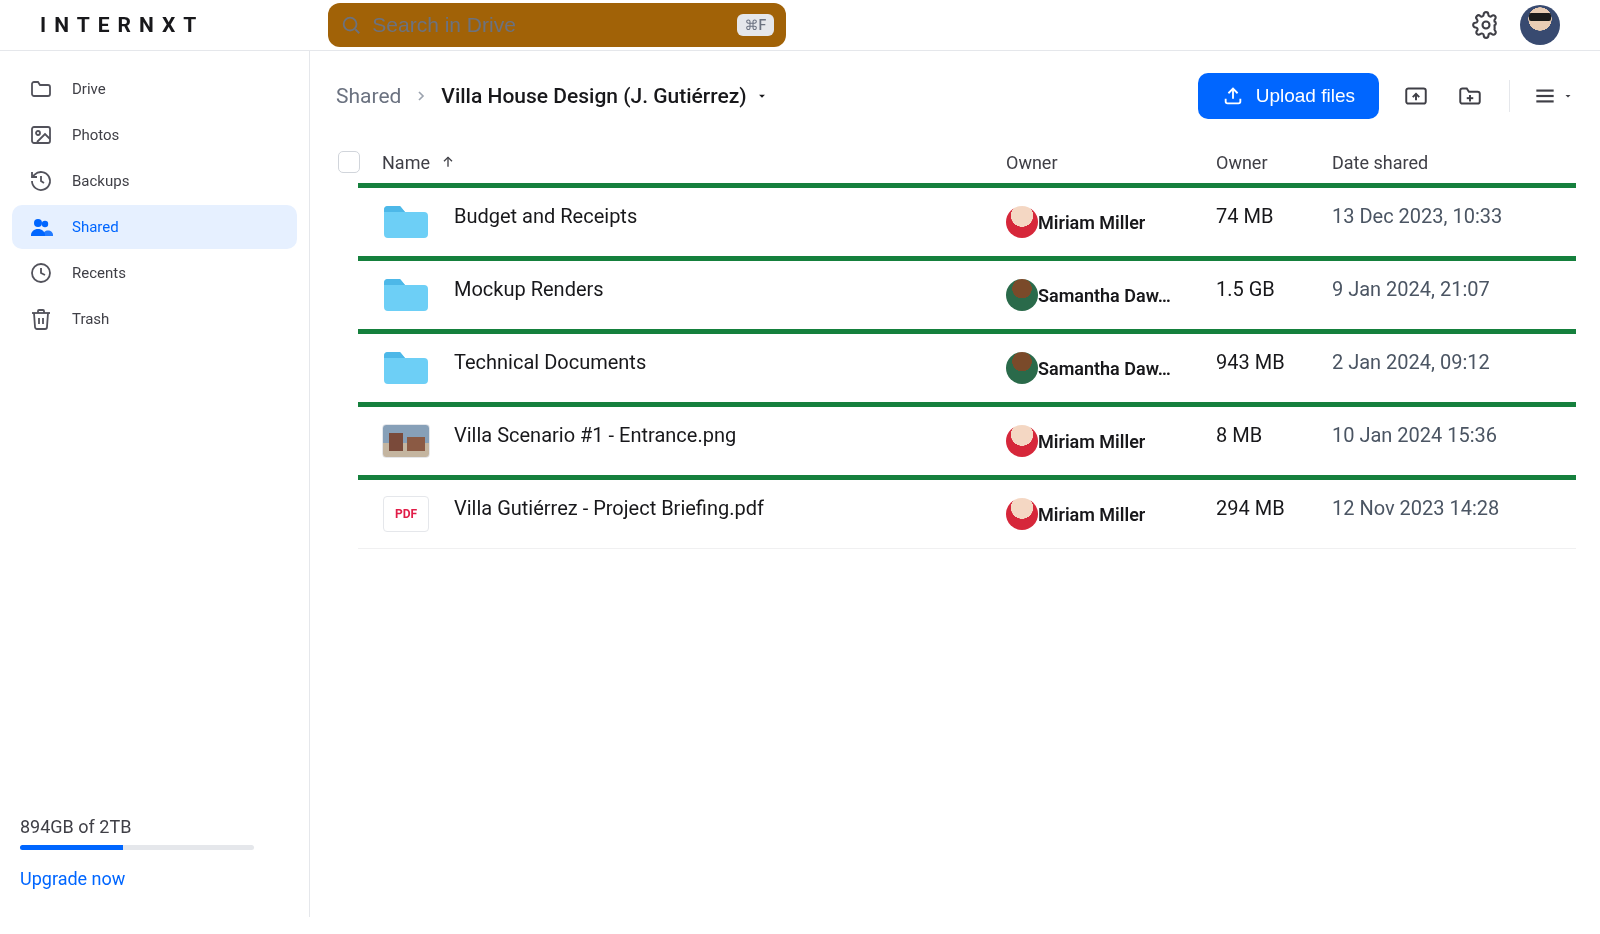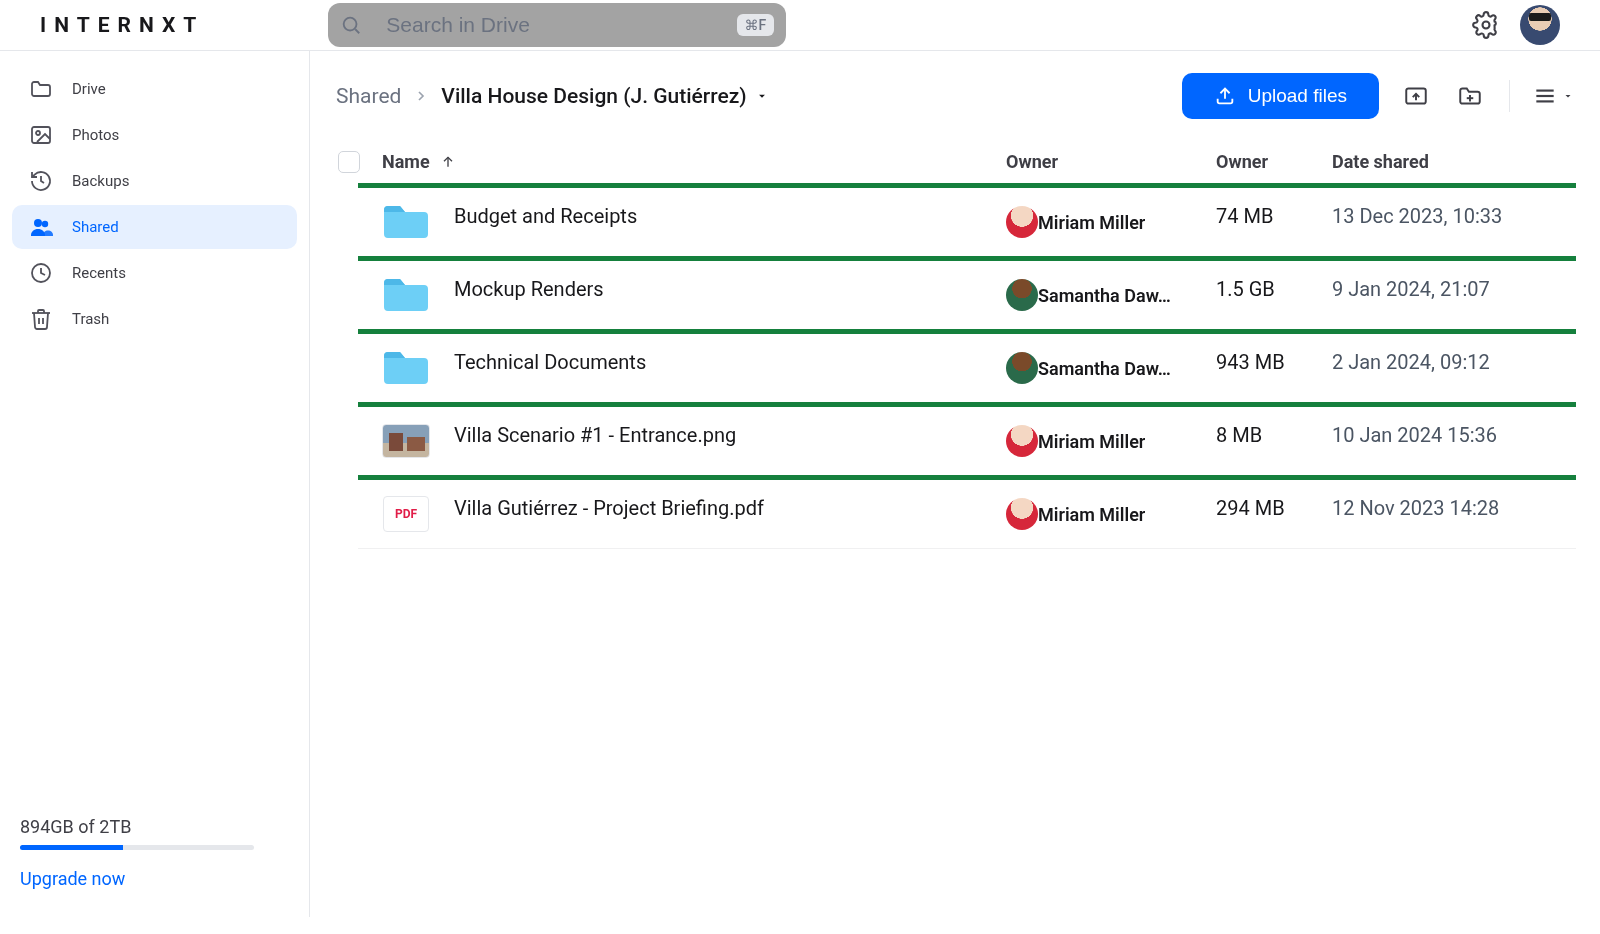--- a/index.html
+++ b/index.html
@@ -27,26 +27,26 @@
     white-space: nowrap;
     flex-shrink: 0;
   }
   .search-wrap {
     margin-left: 124px;
     flex-shrink: 0;
   }
   .search {
     width: 458px;
     height: 44px;
-    background: #a3a3a3;
+    background: #a16207;
     border-radius: 12px;
     display: flex;
     align-items: center;
     padding: 0 12px;
-    gap: 24px;
+    gap: 10px;
     justify-content: center;
   }
   .search-icon { color: #6b7280; display: flex; }
   .search-input {
     border: none;
     background: transparent;
     outline: none;
     font-size: 21px;
     color: #18181b;
     flex: 1;
@@ -160,21 +160,21 @@
   .toolbar-actions {
     display: flex;
     align-items: center;
     gap: 20px;
   }
   .upload-btn {
     background: #0066ff;
     color: #fff;
     border: none;
     border-radius: 10px;
-    padding: 12px 32px;
+    padding: 12px 24px;
     font-size: 19px;
     font-weight: 500;
     display: flex;
     align-items: center;
     gap: 12px;
     cursor: pointer;
   }
   .tb-icon-btn {
     color: #3f3f46;
     cursor: pointer;
@@ -193,25 +193,25 @@
     gap: 4px;
     cursor: pointer;
     color: #3f3f46;
   }
   
   .table {
     width: 100%;
   }
   .thead {
     display: flex;
-    align-items: flex-start;
+    align-items: center;
     padding: 10px 4px;
     font-size: 18px;
     color: #3f3f46;
-    font-weight: 700;
+    font-weight: 400;
   }
   .col-check { width: 44px; display: flex; }
   .col-name { flex: 1; display: flex; align-items: center; gap: 10px; }
   .col-owner1 { width: 210px; }
   .col-owner2 { width: 116px; }
   .col-date { width: 240px; }
   .checkbox {
     width: 22px;
     height: 22px;
     border: 1.5px solid #d1d5db;

